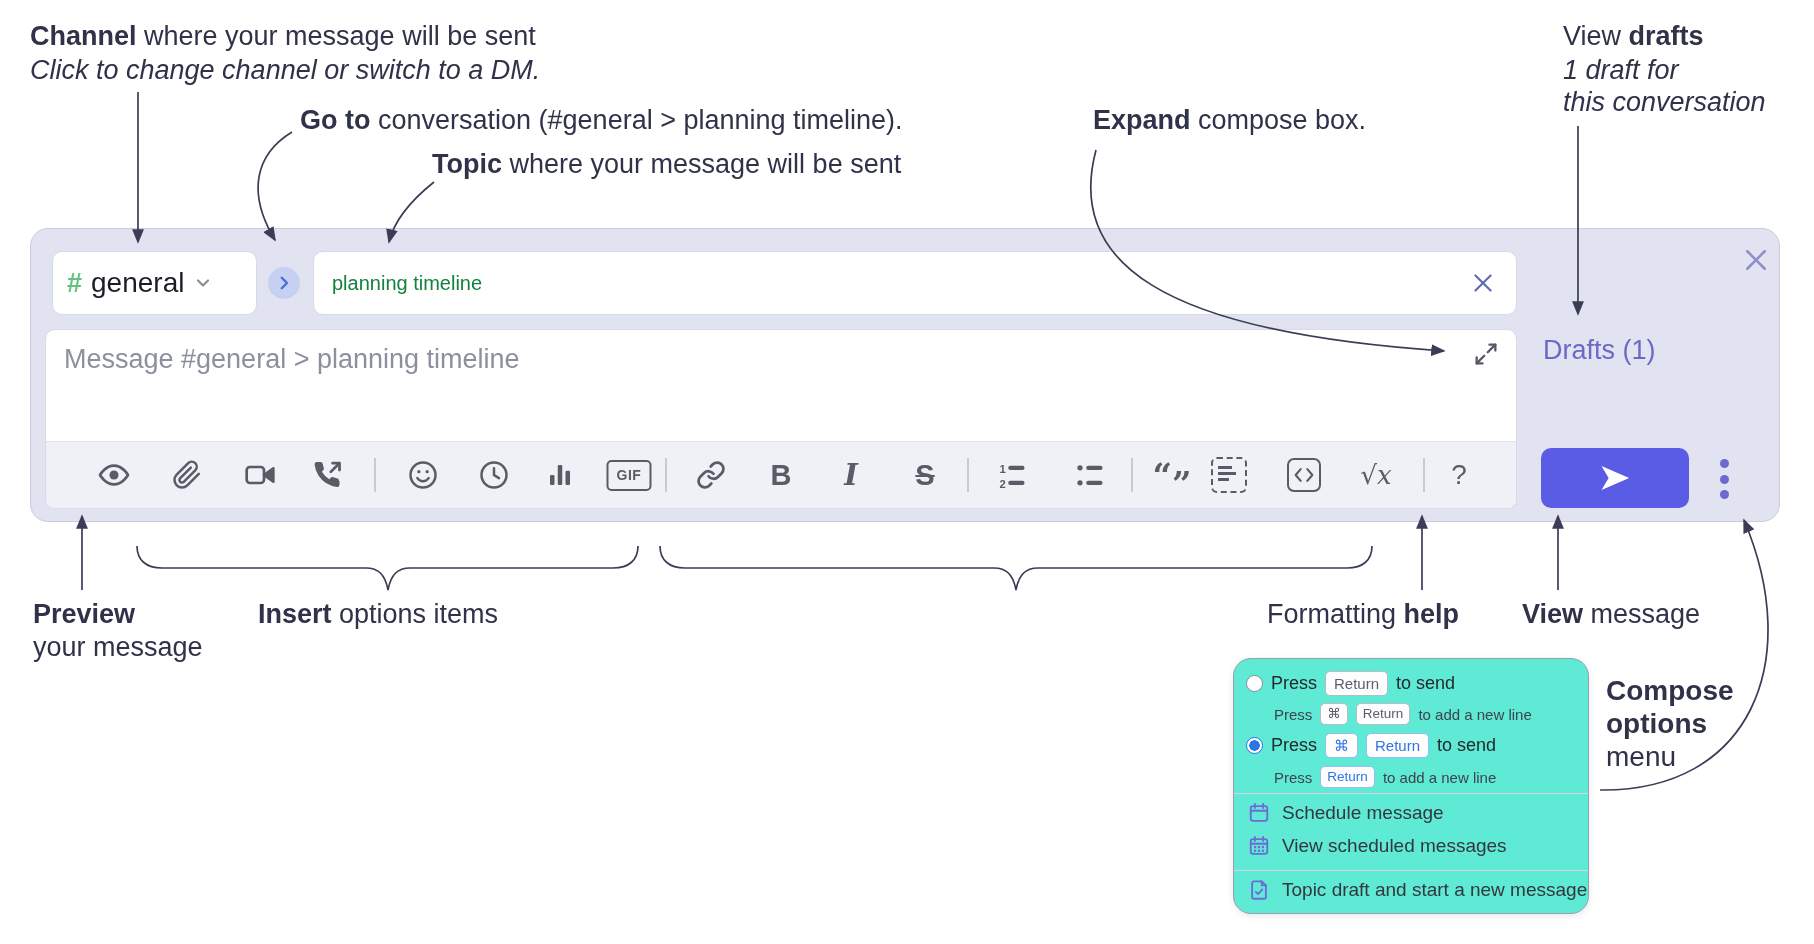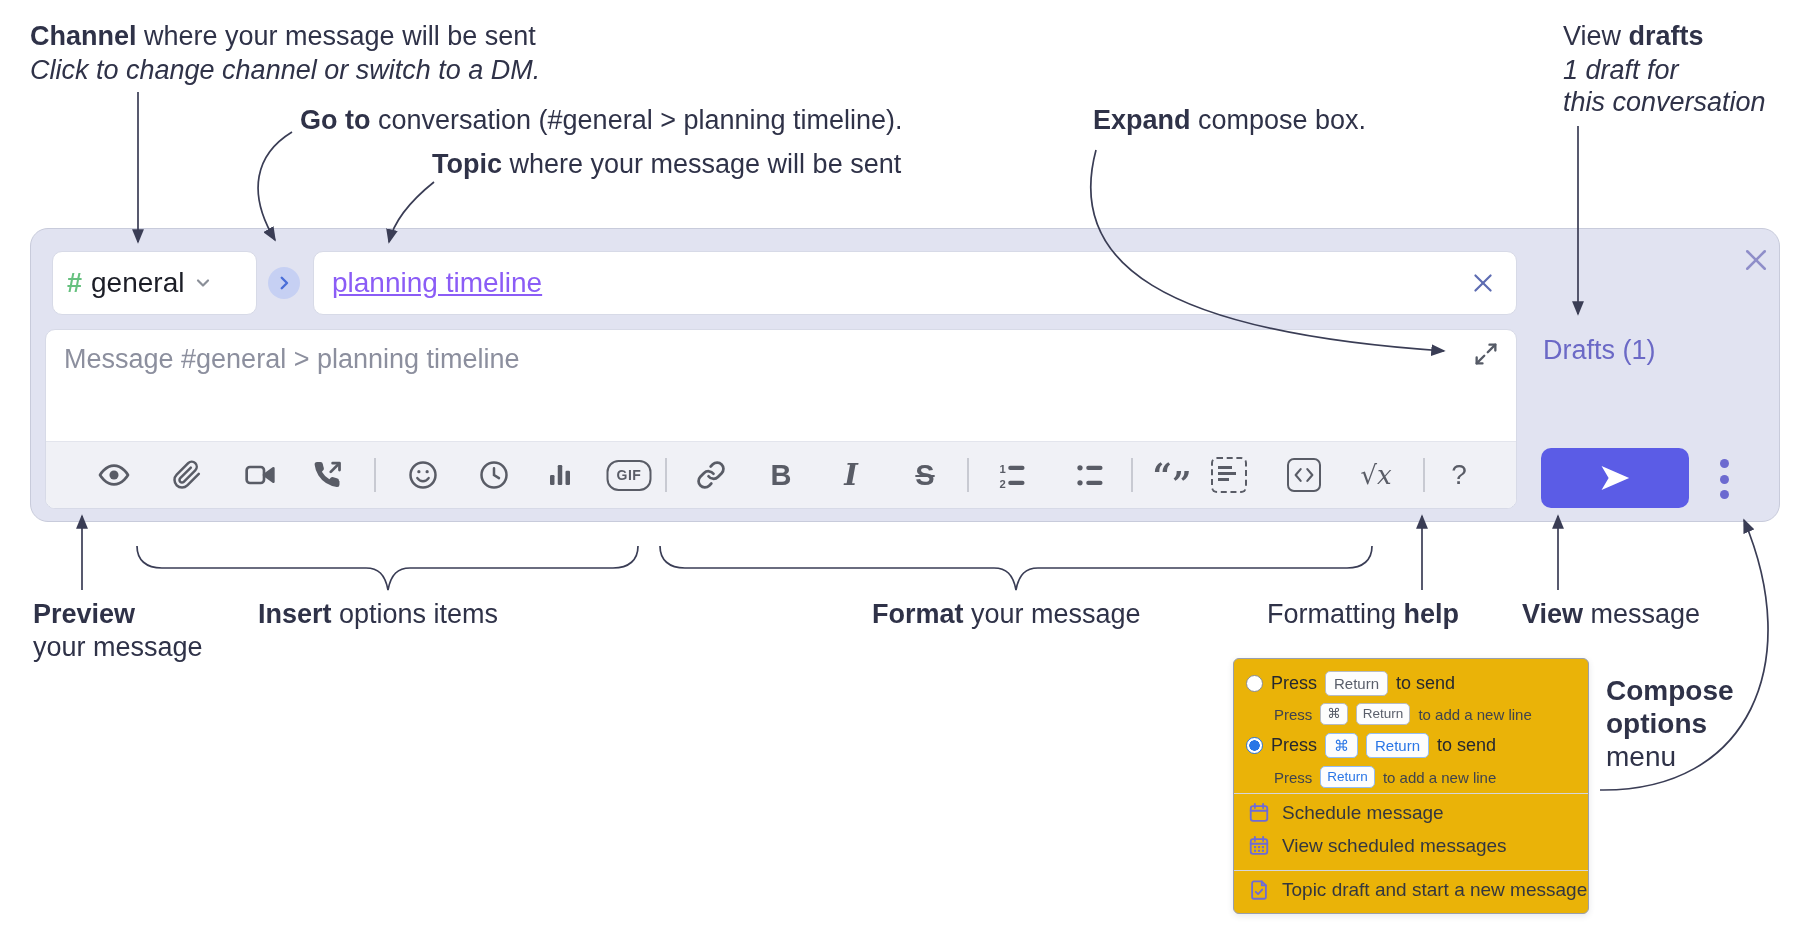--- a/index.html
+++ b/index.html
@@ -13,49 +13,49 @@
   
   #compose{position:absolute;left:30px;top:228px;width:1750px;height:294px;
            background:#e1e3f1;border:1px solid #c8cbdb;border-radius:18px;box-sizing:border-box;}
   .whitebox{position:absolute;background:#ffffff;border:1px solid #d7dae7;border-radius:10px;box-sizing:border-box;}
   #channel-box{left:21px;top:22px;width:205px;height:64px;display:flex;align-items:center;padding:0 14px;gap:9px;cursor:pointer;}
   #hash{color:#66c17f;font-weight:700;font-size:27px;}
   #channel-name{font-size:28px;color:#1b1d26;}
   #goto-btn{position:absolute;left:237px;top:38px;width:32px;height:32px;border-radius:50%;
             background:#c6d0f3;display:flex;align-items:center;justify-content:center;}
   #topic-box{left:282px;top:22px;width:1204px;height:64px;display:flex;align-items:center;padding:0 18px;}
-  #topic-value{font-size:28px;color:#8b5cf6;flex:1;text-decoration:underline;}
+  #topic-value{font-size:20px;color:#15803d;flex:1;}
   #topic-clear{width:30px;height:30px;display:flex;align-items:center;justify-content:center;cursor:pointer;}
   #message-box{left:14px;top:100px;width:1472px;height:180px;}
   #message-placeholder{position:absolute;left:18px;top:14px;font-size:27px;color:#8c8f9e;}
   #expand-btn{position:absolute;right:14px;top:10px;width:30px;height:30px;}
   #toolbar{position:absolute;left:0;bottom:0;width:100%;height:66px;background:#f0f1f6;
            border-top:1px solid #e3e5ed;border-radius:0 0 9px 9px;}
   .ticon{position:absolute;top:0;height:66px;display:flex;align-items:center;justify-content:center;
          transform:translateX(-50%);color:#595c66;}
   .tsep{position:absolute;top:16px;width:2px;height:34px;background:#c8cad2;transform:translateX(-50%);}
   .tletter{font-size:29px;font-weight:700;color:#595c66;}
   .tquote{font-family:"DejaVu Serif",serif;font-weight:700;font-size:34px;color:#595c66;line-height:10px;}
-  #gif-badge{border:2.5px solid #595c66;border-radius:12px;width:41px;height:27px;display:flex;
+  #gif-badge{border:2.5px solid #595c66;border-radius:5px;width:41px;height:27px;display:flex;
              align-items:center;justify-content:center;font-size:14px;font-weight:700;letter-spacing:.5px;}
   #code-badge{border:2.5px solid #595c66;border-radius:7px;width:30px;height:30px;display:flex;align-items:center;justify-content:center;}
   #spoiler-badge{border:2.5px dashed #595c66;border-radius:6px;width:32px;height:32px;position:relative;}
   #math-glyph{font-family:"DejaVu Serif",serif;font-style:italic;font-size:26px;color:#595c66;}
   #help-glyph{font-size:28px;color:#595c66;}
   
   #drafts-link{position:absolute;left:1512px;top:106px;font-size:27px;color:#6b69c6;cursor:pointer;}
   #send-btn{position:absolute;left:1510px;top:219px;width:148px;height:60px;border-radius:10px;
             background:#5b5ce6;display:flex;align-items:center;justify-content:center;cursor:pointer;}
   #kebab{position:absolute;left:1681px;top:230px;width:24px;height:40px;display:flex;flex-direction:column;
          align-items:center;justify-content:space-between;cursor:pointer;}
   .kdot{width:9px;height:9px;border-radius:50%;background:#6c6ad0;}
   #compose-close{position:absolute;left:1710px;top:16px;width:30px;height:30px;cursor:pointer;}
   
-  #popup{position:absolute;left:1233px;top:658px;width:356px;height:256px;background:#eab308;
-         border:1.5px solid #999fad;border-radius:6px;box-sizing:border-box;
+  #popup{position:absolute;left:1233px;top:658px;width:356px;height:256px;background:#5eead4;
+         border:1.5px solid #999fad;border-radius:18px;box-sizing:border-box;
          box-shadow:0 2px 6px rgba(60,63,88,.12);font-size:18px;color:#26282f;}
   .popt{position:absolute;left:12px;display:flex;align-items:center;gap:8px;white-space:nowrap;}
   .radio{width:17px;height:17px;border-radius:50%;border:1.6px solid #878c96;box-sizing:border-box;background:#fff;}
   .radio.checked{border:1.6px solid #2a76e6;background:radial-gradient(circle,#2a76e6 0 5px,#ffffff 5.5px);}
   .key{display:inline-block;border:1px solid #b7bbc3;border-radius:5px;background:#fdfdfd;
        padding:0 8px;font-size:15px;line-height:23px;color:#595e6a;}
   .key.blue{border-color:#94bdf5;color:#2a76e6;}
   .sub{font-size:15px;color:#3f434e;}
   .sub .key{font-size:13.5px;line-height:20px;padding:0 6px;}
   .pdivider{position:absolute;left:0;width:100%;height:1px;background:#d4d6dd;}
@@ -272,21 +272,20 @@
         <line x1="19" y1="5" x2="5" y2="19" stroke="#8f8ec9" stroke-width="2" stroke-linecap="round"></line>
       </svg>
     </span>
   </div>
 
   <div class="ann" style="left:33px;top:598px;"><b>Preview</b></div>
   <div class="ann" style="left:33px;top:631px;">your message</div>
 
   <div class="ann" style="left:258px;top:598px;"><b>Insert</b><span> options items</span></div>
 
-  <div class="ann" style="left:872px;top:598px;"><b>Format</b><span> your message</span></div>
 
   <div class="ann" style="left:1267px;top:598px;"><span>Formatting </span><b>help</b></div>
 
   <div class="ann" style="left:1522px;top:598px;"><b>View</b><span> message</span></div>
 
   <div class="ann bigb" style="left:1606px;top:675px;">Compose</div>
   <div class="ann bigb" style="left:1606px;top:708px;">options</div>
   <div class="ann" style="left:1606px;top:741px;font-size:28px;">menu</div>
 
   <div id="popup">

